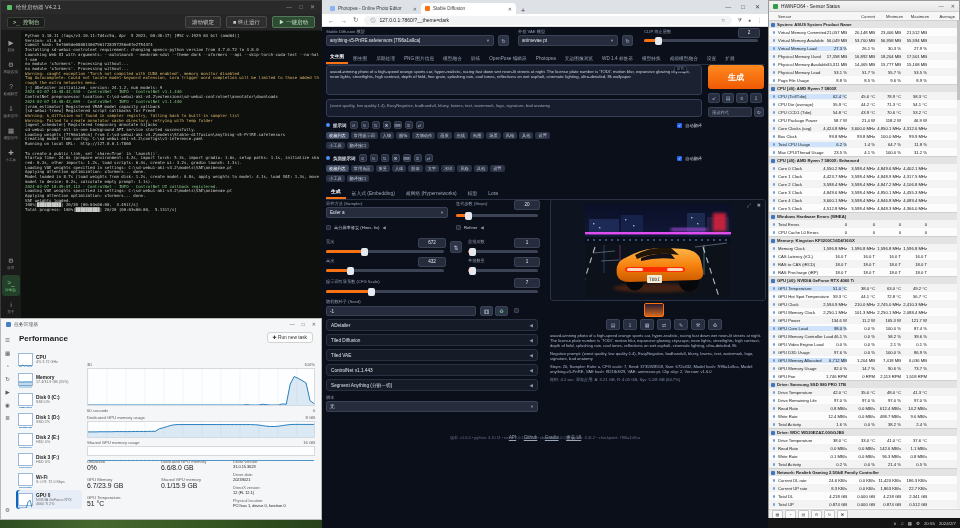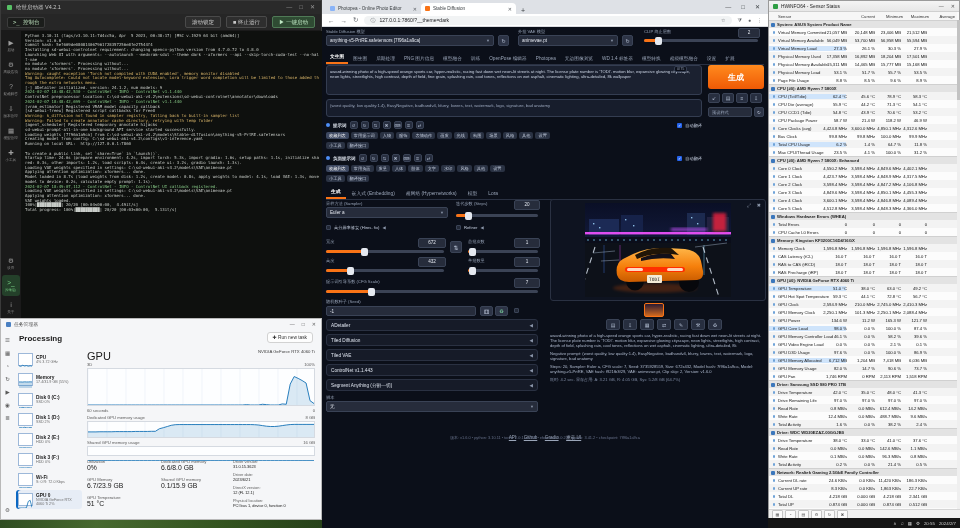--- a/index.html
+++ b/index.html
@@ -246,21 +246,21 @@
         <span>☰</span>
         <span>▦</span>
         <span>◔</span>
         <span>↻</span>
         <span>▶</span>
         <span>◉</span>
         <span>≣</span>
         <span style="flex: 1 1 0%;"></span>
         <span style="margin-bottom: 6px;">⚙</span>
       </div>
-    <div class="a tm-header" style="left:18px;top:15px">Processing</div>
+    <div class="a tm-header" style="left:18px;top:15px">Performance</div>
     <div class="a tm-newtask" style="right:8px;top:13px">✚ Run new task</div>
     <div class="a" id="tmSidebar" style="left:15px;top:31px;width:70px">
         <div class="tm-item">
           <div class="tm-thumb"><svg width="13" height="11">
               <polyline points="0,8.8 1.8571428571428572,9.35 3.7142857142857144,8.25 5.571428571428571,9.02 7.428571428571429,8.58 9.285714285714286,9.24 11.142857142857142,8.8 13,9.129999999999999" fill="none" stroke="#1271b5" stroke-width="0.8"></polyline>
             </svg></div>
           <div>
             <div class="nm">CPU</div>
             <div class="sb">4% 3.72 GHz</div>
           </div>
@@ -324,24 +324,20 @@
           <div class="tm-thumb"><svg width="13" height="11">
               <polyline points="0,11 1.8571428571428572,11 3.7142857142857144,11 5.571428571428571,11 7.428571428571429,10.78 9.285714285714286,4.4 11.142857142857142,3.3000000000000007 13,10.45" fill="none" stroke="#1271b5" stroke-width="0.8"></polyline>
             </svg></div>
           <div>
             <div class="nm">GPU 0</div>
             <div class="sb">NVIDIA GeForce RTX 4060 Ti  2%</div>
           </div>
         </div>
       </div>
 
-    <div class="a" style="left:86px;top:27px;width:230px">
-      <span class="tm-gputitle">GPU</span>
-      <span class="tm-gpuname a" style="right:2px;top:3px;width:120px">NVIDIA GeForce RTX 4060 Ti</span>
-    </div>
     <div class="a tm-lab" style="left:86px;top:43px">3D</div>
     <div class="a tm-lab" style="left:286px;top:43px;width:28px;text-align:right">100%</div>
     <div class="a tm-chart" id="tmChart1" style="left:86px;top:49px;width:228px;height:38px"><svg width="226" height="36">
           <line x1="0" y1="0" x2="0" y2="36" stroke="#e9eff6" stroke-width="0.6"></line>
           <line x1="19" y1="0" x2="19" y2="36" stroke="#e9eff6" stroke-width="0.6"></line>
           <line x1="38" y1="0" x2="38" y2="36" stroke="#e9eff6" stroke-width="0.6"></line>
           <line x1="57" y1="0" x2="57" y2="36" stroke="#e9eff6" stroke-width="0.6"></line>
           <line x1="76" y1="0" x2="76" y2="36" stroke="#e9eff6" stroke-width="0.6"></line>
           <line x1="95" y1="0" x2="95" y2="36" stroke="#e9eff6" stroke-width="0.6"></line>
           <line x1="114" y1="0" x2="114" y2="36" stroke="#e9eff6" stroke-width="0.6"></line>

